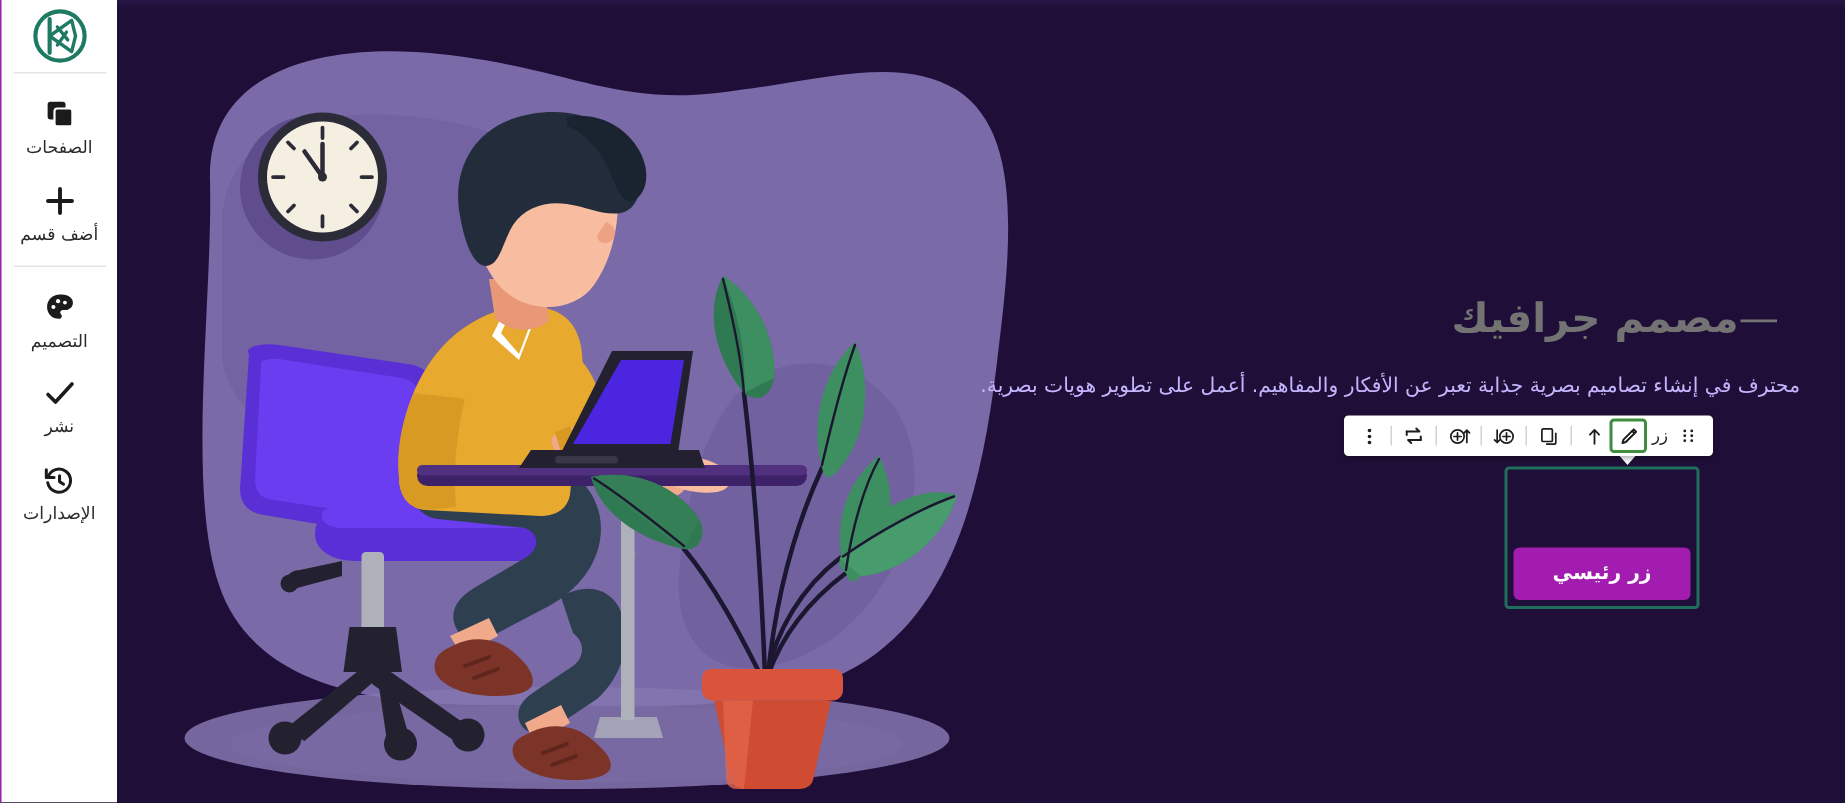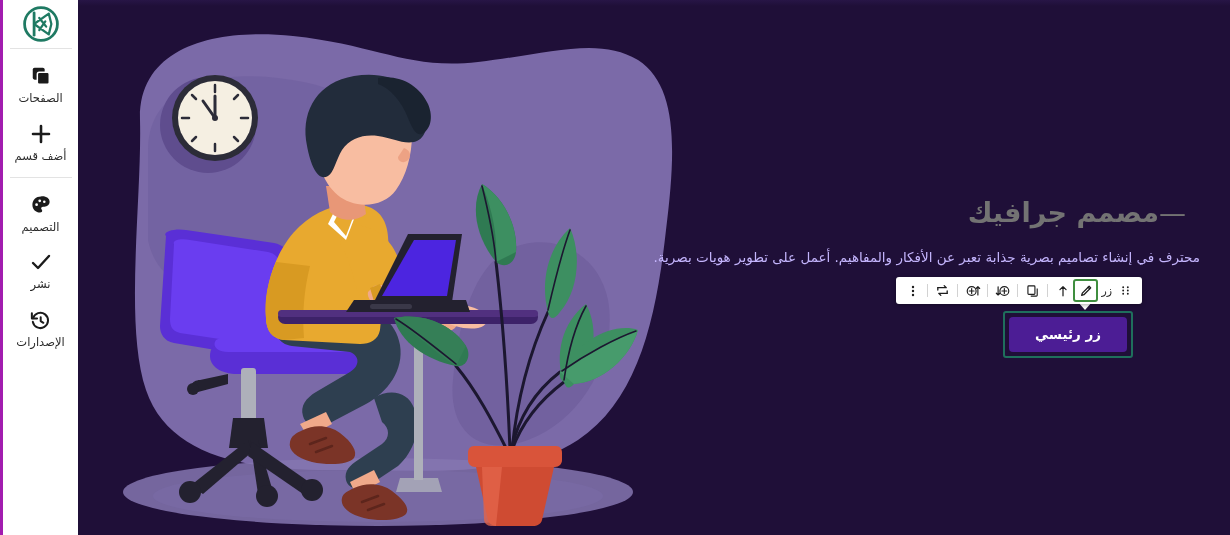--- a/index.html
+++ b/index.html
@@ -37,23 +37,23 @@
     margin-top:16px; font-size:13.5px; line-height:1.7; color:#c4b5fd;
     font-weight:400;
   }
 
   
   .btn-wrap {
     position:absolute; right:97px; top:311px;
     padding:4px; border:2px solid #1f6f5c; border-radius:3px;
   }
   .btn-primary {
-    display:block; background:#4c1d95; color:#ffffff;
+    display:block; background:#a21caf; color:#ffffff;
     font-size:13.5px; font-weight:700; border:none; border-radius:4px;
-    padding:8px 26px; cursor:pointer; font-family:inherit; line-height:1.4;
+    padding:8px 26px; cursor:pointer; font-family:inherit; line-height:1.4;margin-top:48px;
   }
 
   
   .toolbar {
     position:absolute; right:88px; top:277px;
     height:27px; background:#ffffff; border-radius:3px;
     box-shadow:0 1px 4px rgba(0,0,0,.35);
     display:flex; align-items:center; padding:0 6px; gap:0;
     direction:ltr;
   }
@@ -76,21 +76,21 @@
   .tb-caret {
     position:absolute; right:138px; top:302px;
     width:0; height:0; border-left:7px solid transparent;
     border-right:7px solid transparent; border-top:8px solid #ffffff;
   }
 
   
   .sidebar {
     width:78px; height:535px; background:#ffffff;
     display:flex; flex-direction:column; align-items:center;
-    border-left:3px solid #a21caf;
+    border-left:1px solid #a21caf;
   }
   .logo-box {
     height:48px; width:100%; display:flex; align-items:center;
     justify-content:center; cursor:pointer;
   }
   .side-div { width:62px; height:1px; background:#e3e3e3; }
   .side-group { width:100%; padding:6px 0; }
   .side-item {
     width:100%; padding:9px 0 7px; display:flex; flex-direction:column;
     align-items:center; gap:4px; cursor:pointer;

